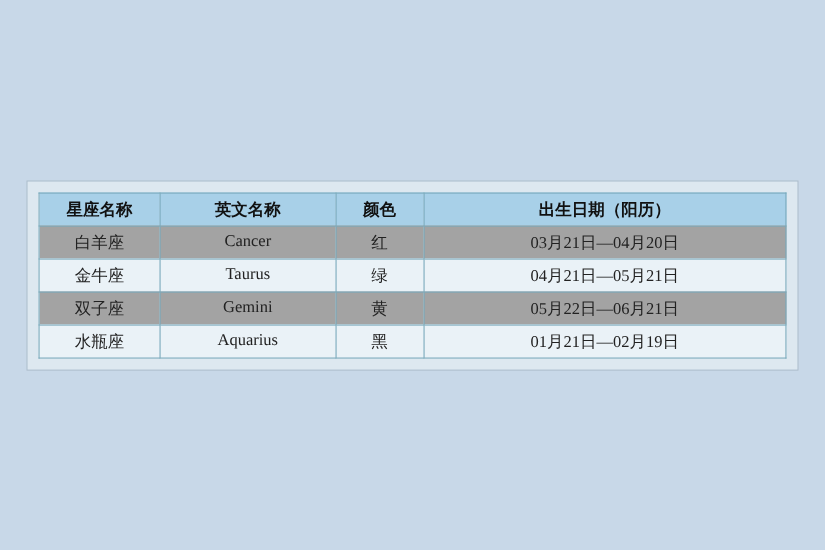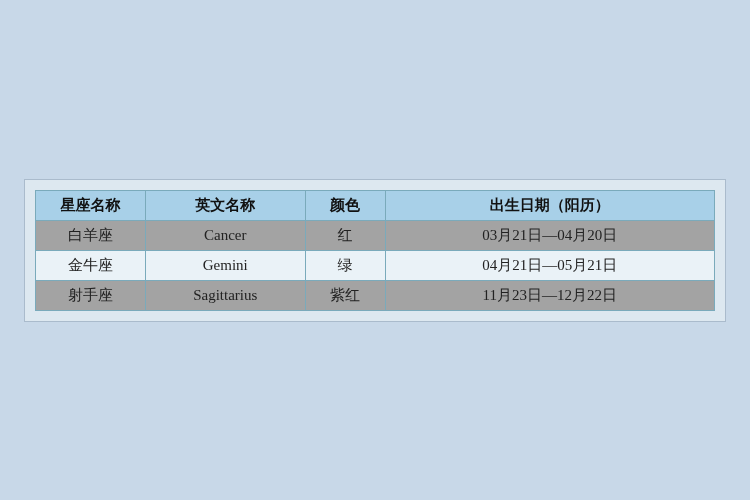--- a/index.html
+++ b/index.html
@@ -69,25 +69,31 @@
     </thead>
     <tbody id="table-body">
     <tr>
           <td>白羊座</td>
           <td>Cancer</td>
           <td>红</td>
           <td>03月21日—04月20日</td>
         </tr>
         <tr>
           <td>金牛座</td>
-          <td>Gemini</td>
+          <td>Taurus</td>
           <td>绿</td>
           <td>04月21日—05月21日</td>
         </tr>
         <tr>
-          <td>射手座</td>
-          <td>Sagittarius</td>
-          <td>紫红</td>
-          <td>11月23日—12月22日</td>
+          <td>双子座</td>
+          <td>Gemini</td>
+          <td>黄</td>
+          <td>05月22日—06月21日</td>
+        </tr>
+        <tr>
+          <td>水瓶座</td>
+          <td>Aquarius</td>
+          <td>黑</td>
+          <td>01月21日—02月19日</td>
         </tr>
       </tbody>
   </table>
 </div>
 
 </body></html>

